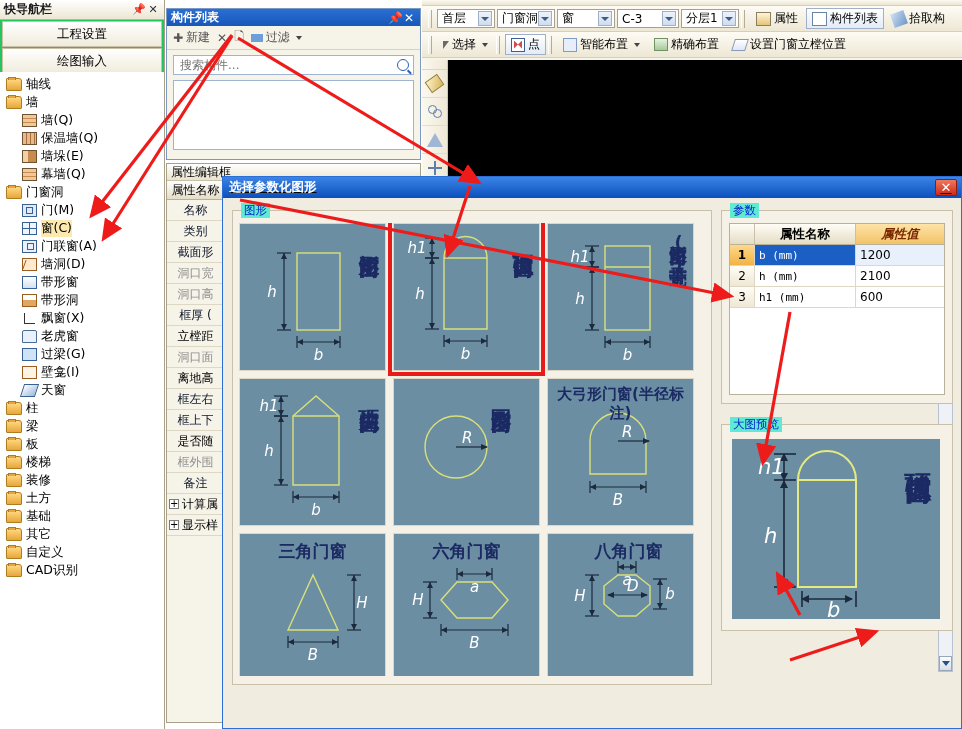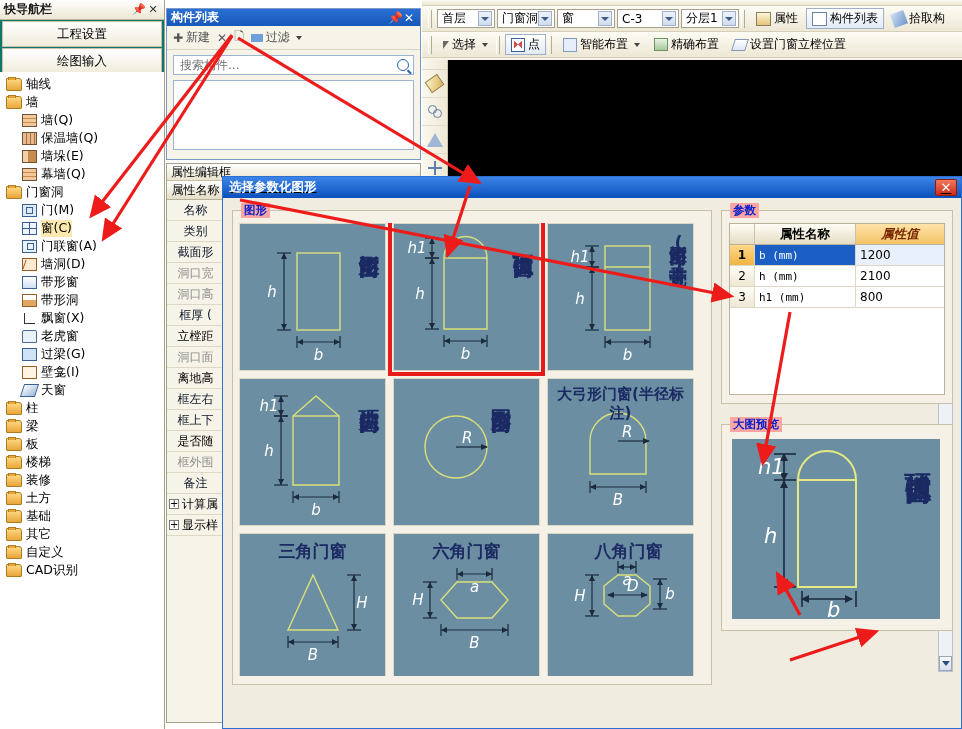--- a/index.html
+++ b/index.html
@@ -10,21 +10,21 @@
     font-size: 12px;
     background: #ffffff;
     overflow: hidden;
     position: relative;
   }
   .app { position:absolute; inset:0; }
 
   
   .navpanel {
     position:absolute; left:0; top:0; width:165px; height:729px;
-    background:#0f766e; border-right:1px solid #a9a089;
+    background:#22c55e; border-right:1px solid #a9a089;
   }
   .nav-title {
     height:20px; background:linear-gradient(#ffffff,#ece6d2);
     border-bottom:1px solid #bdb49c;
     display:flex; align-items:center; padding:0 4px;
     font-weight:bold; color:#1a1a1a; font-size:12px;
   }
   .nav-title .t { flex:1; }
   .nav-title .pin, .nav-title .x { width:14px; text-align:center; color:#333; cursor:pointer; font-size:11px;}
   .nav-btn {
@@ -151,21 +151,21 @@
   
   .dialog{
     position:absolute;left:222px;top:176px;width:740px;height:553px;
     background:#f1ece0;border:1px solid #2b6fd4;
   }
   .dlg-title{height:21px;background:linear-gradient(#3c84e6,#0b50bd);display:flex;align-items:center;padding:0 2px 0 6px;text-decoration:underline;}
   .dlg-title .t{flex:1;color:#fff;font-weight:bold;font-size:12.5px;}
   .dlg-close{width:22px;height:17px;margin-right:2px;background:linear-gradient(#f0795e,#cf2a17);border:1px solid #8d1c0d;border-radius:2px;color:#fff;font-weight:bold;font-size:13px;display:flex;align-items:center;justify-content:center;cursor:pointer;}
 
   .grp{position:absolute;border:1px solid #c8c0a8;background:#f5f1e6;}
-  .grp-lbl{position:absolute;top:-8px;left:8px;background:#fca5a5;padding:0 3px;color:#0a22c8;font-size:11.5px;font-weight:bold;}
+  .grp-lbl{position:absolute;top:-8px;left:8px;background:#5eead4;padding:0 3px;color:#0a22c8;font-size:11.5px;font-weight:normal;}
 
   .grp-shapes{left:9px;top:33px;width:480px;height:475px;}
   .tiles{position:absolute;left:6px;top:12px;width:455px;height:453px;background:#f5f1e6;overflow:hidden;}
   .trow2{display:flex;gap:7px;margin-bottom:7px;}
   .tile{width:147px;height:148px;background:#6b8ea3;border:1px solid #ddd6c4;position:relative;cursor:pointer;overflow:hidden;}
   .tile.selected{outline:4px solid #e81b1b;outline-offset:1px;z-index:3;}
   .tile svg{position:absolute;left:0;top:0;}
   .vlabel{position:absolute;color:#1b2a63;font-weight:bold;font-size:21px;line-height:1.02;
     writing-mode:vertical-rl;text-orientation:upright;font-family:"DejaVu Sans","Liberation Sans",sans-serif;}
   .hlabel{position:absolute;color:#1b2a63;font-weight:bold;font-size:17px;text-align:center;width:100%;}
@@ -773,21 +773,21 @@
               <div class="b">1200</div>
             </div>
             <div class="prow">
               <div class="n">2</div>
               <div class="a">h (mm)</div>
               <div class="b">2100</div>
             </div>
             <div class="prow">
               <div class="n">3</div>
               <div class="a">h1 (mm)</div>
-              <div class="b">800</div>
+              <div class="b">600</div>
             </div>
           </div>
       </div>
     </div>
 
     <div class="grp grp-preview">
       <span class="grp-lbl">大图预览</span>
       <div class="pv" id="preview-canvas" style="position: relative;"><svg width="208" height="180">
   <path d="M66 41 A29 29 0 0 1 124 41 L124 148 L66 148 Z" fill="none" stroke="#e4ea7f" stroke-width="2"></path>
   <line x1="66" y1="41" x2="124" y2="41" stroke="#e4ea7f" stroke-width="2"></line>

